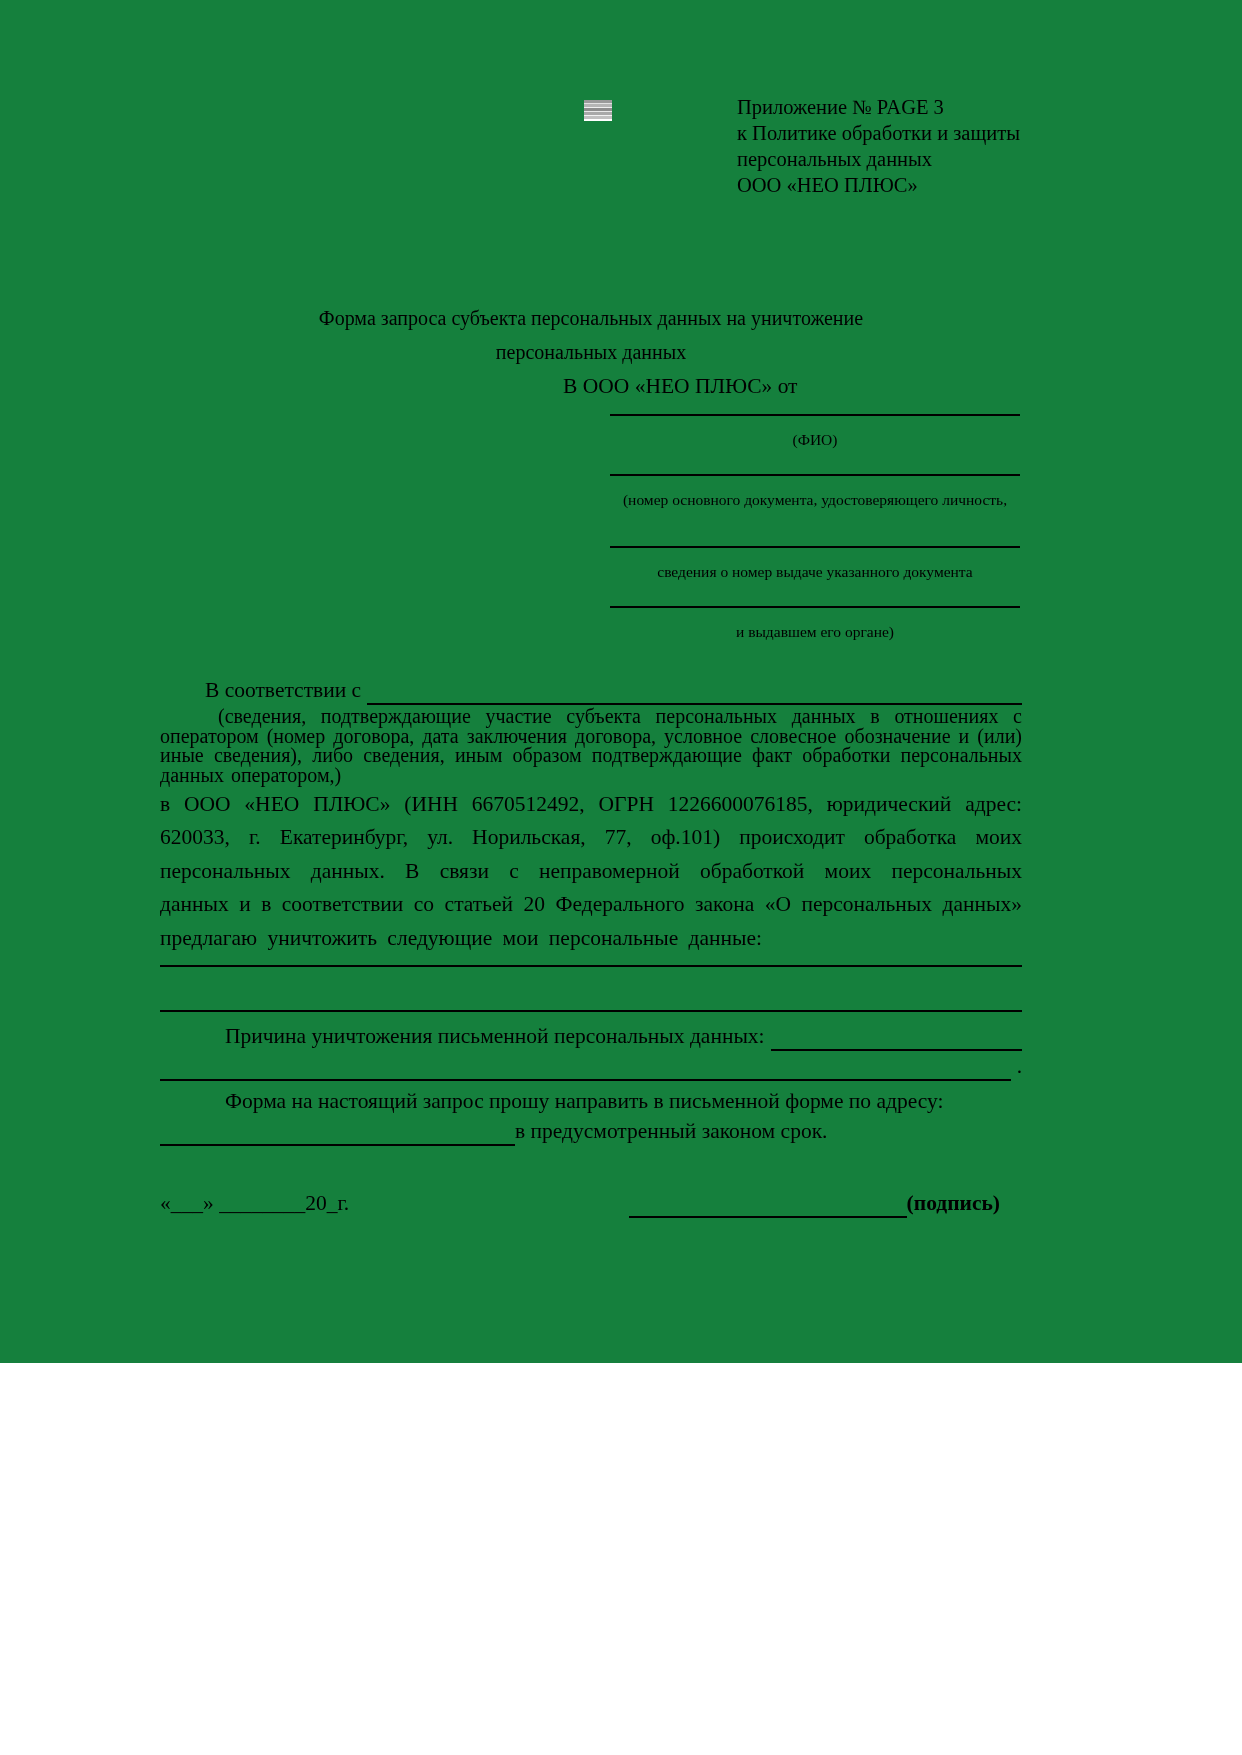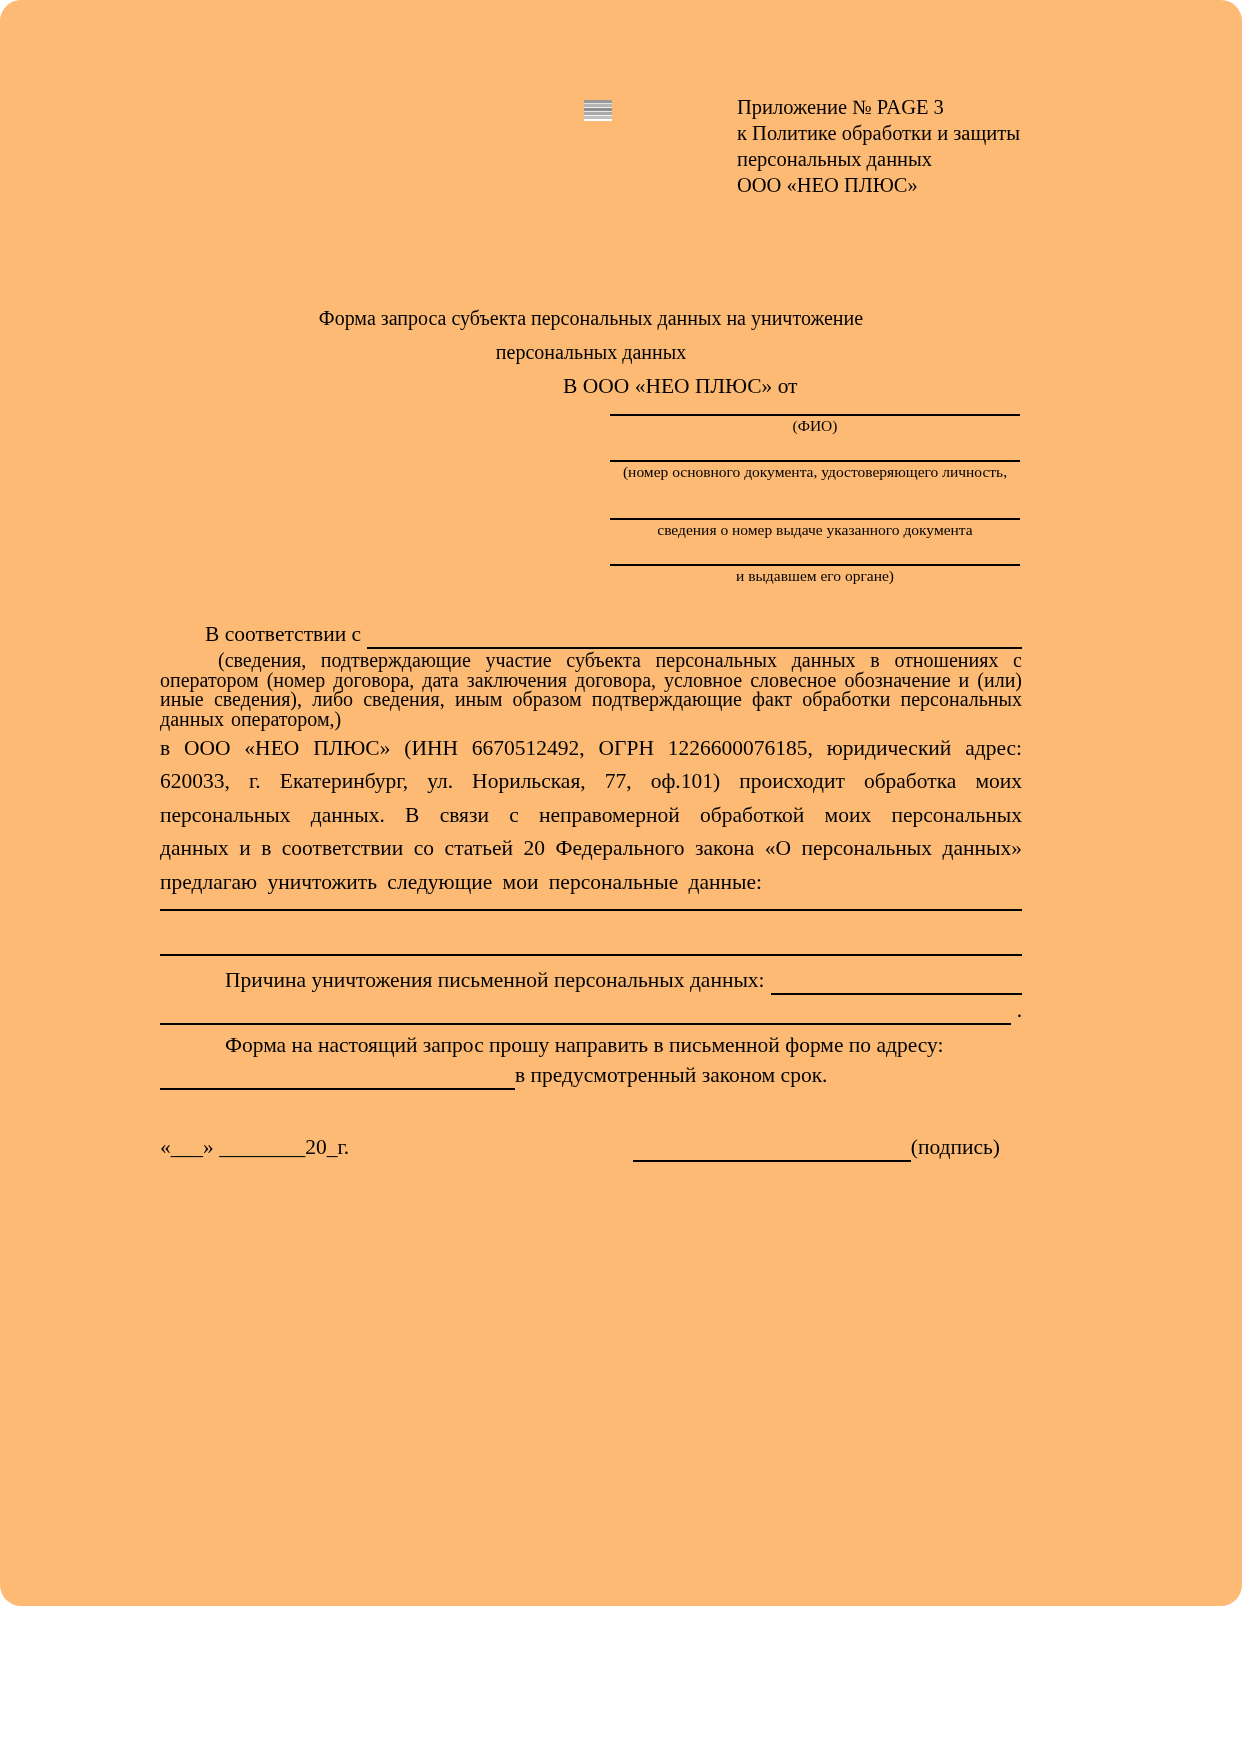--- a/index.html
+++ b/index.html
@@ -1,24 +1,23 @@
 <!DOCTYPE html>
 <html lang="ru"><head>
 <meta charset="utf-8">
 <style>
   * { margin:0; padding:0; box-sizing:border-box; }
   html,body { background:#ffffff; }
   .page {
     position:relative;
-    width:1242px; height:1606px;
-    background:#fdba74;
+    width:1242px; height:1363px;
+    background:#15803d;
     color:#000;
     font-family:"Liberation Serif", serif;
     overflow:hidden;
-    border-radius:21px;
   }
   
   .marker {
     position:absolute; left:584px; top:100px;
     width:28px; height:21px;
     background:
       repeating-linear-gradient(180deg,
         #9a9a9a 0 3px, #e2e2e2 3px 4px,
         #b5b5b5 4px 7px, #efefef 7px 8px,
         #8d8d8d 8px 11px, #e8e8e8 11px 12px,
@@ -41,21 +40,21 @@
   }
   .addressee {
     margin-top:3px; margin-left:403px;
     font-size:21.5px; line-height:28px;
   }
   .fields { margin-left:450px; width:410px; }
   .fill-line { border-bottom:2px solid #000; height:0; }
   .field-caption {
     text-align:center;
     font-size:15.5px; line-height:20px;
-    padding-top:0;
+    padding-top:14px;
   }
   .accordance {
     margin-top:33px;
     display:flex; align-items:flex-end;
     font-size:21.5px; line-height:30px;
   }
   .accordance .lead { padding-left:45px; white-space:nowrap; }
   .fill { flex:1 1 auto; border-bottom:2px solid #000; height:26px; margin-left:6px; }
   .small-print {
     margin-top:2px;
@@ -90,21 +89,21 @@
     display:flex; align-items:flex-end;
     font-size:21.5px; line-height:30px;
   }
   .answer-line2 .addr-blank { width:355px; border-bottom:2px solid #000; height:26px; }
   .date-sign-row {
     margin-top:42px;
     display:flex; align-items:flex-end;
     font-size:21.5px; line-height:30px;
   }
   .date-part { white-space:nowrap; }
-  .sign-group { margin-left:auto; margin-right:22px; display:flex; align-items:flex-end; }
+  .sign-group { margin-left:auto; margin-right:22px; display:flex; align-items:flex-end;font-weight:bold; }
   .sign-blank { width:278px; border-bottom:2px solid #000; height:26px; }
   .sign-caption { white-space:nowrap; }
 </style>
 </head>
 <body>
 
 <div class="page">
 
   <div class="marker"></div>
 

